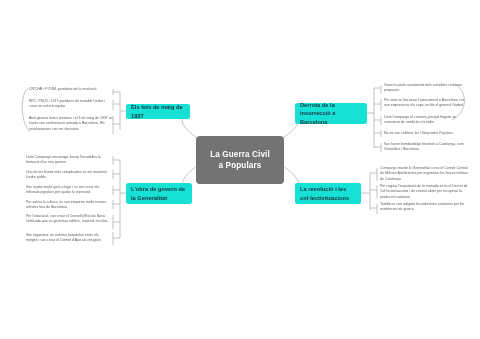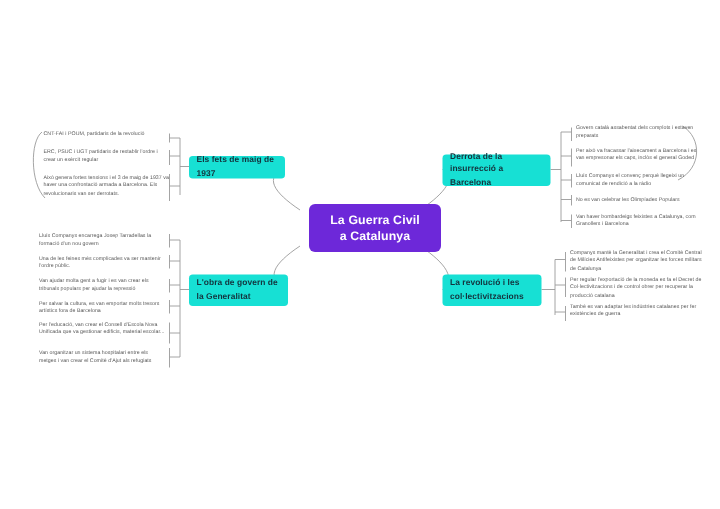--- a/index.html
+++ b/index.html
@@ -25,25 +25,25 @@
     position: absolute;
     inset: 0;
     width: 480px;
     height: 339px;
     pointer-events: none;
   }
 
   
   .central-node {
     position: absolute;
-    left: 206px;
+    left: 196px;
     top: 136px;
     width: 88px;
-    height: 32px;
-    background: #6d28d9;
+    height: 48px;
+    background: #737373;
     border-radius: 4px;
     display: flex;
     flex-direction: column;
     align-items: center;
     justify-content: center;
     color: #ffffff;
     font-size: 8.2px;
     font-weight: bold;
     line-height: 1.35;
     text-align: center;
@@ -141,21 +141,21 @@
       <path d="M 370 190 L 377 190"></path>
       <path d="M 370 208 L 377 208"></path>
       <path d="M 377 168 L 377 181"></path>
       <path d="M 377 185 L 377 198"></path>
       <path d="M 377 204 L 377 214"></path>
     </g>
   </svg>
 
   <div class="central-node">
     <span>La Guerra Civil</span>
-    <span>a Catalunya</span>
+    <span>a Populars</span>
   </div>
 
   <div class="branch-node branch-maig">
     <span>Els fets de maig de 1937</span>
   </div>
 
   <div class="branch-node branch-obra">
     <span>L'obra de govern de la Generalitat</span>
   </div>
 

